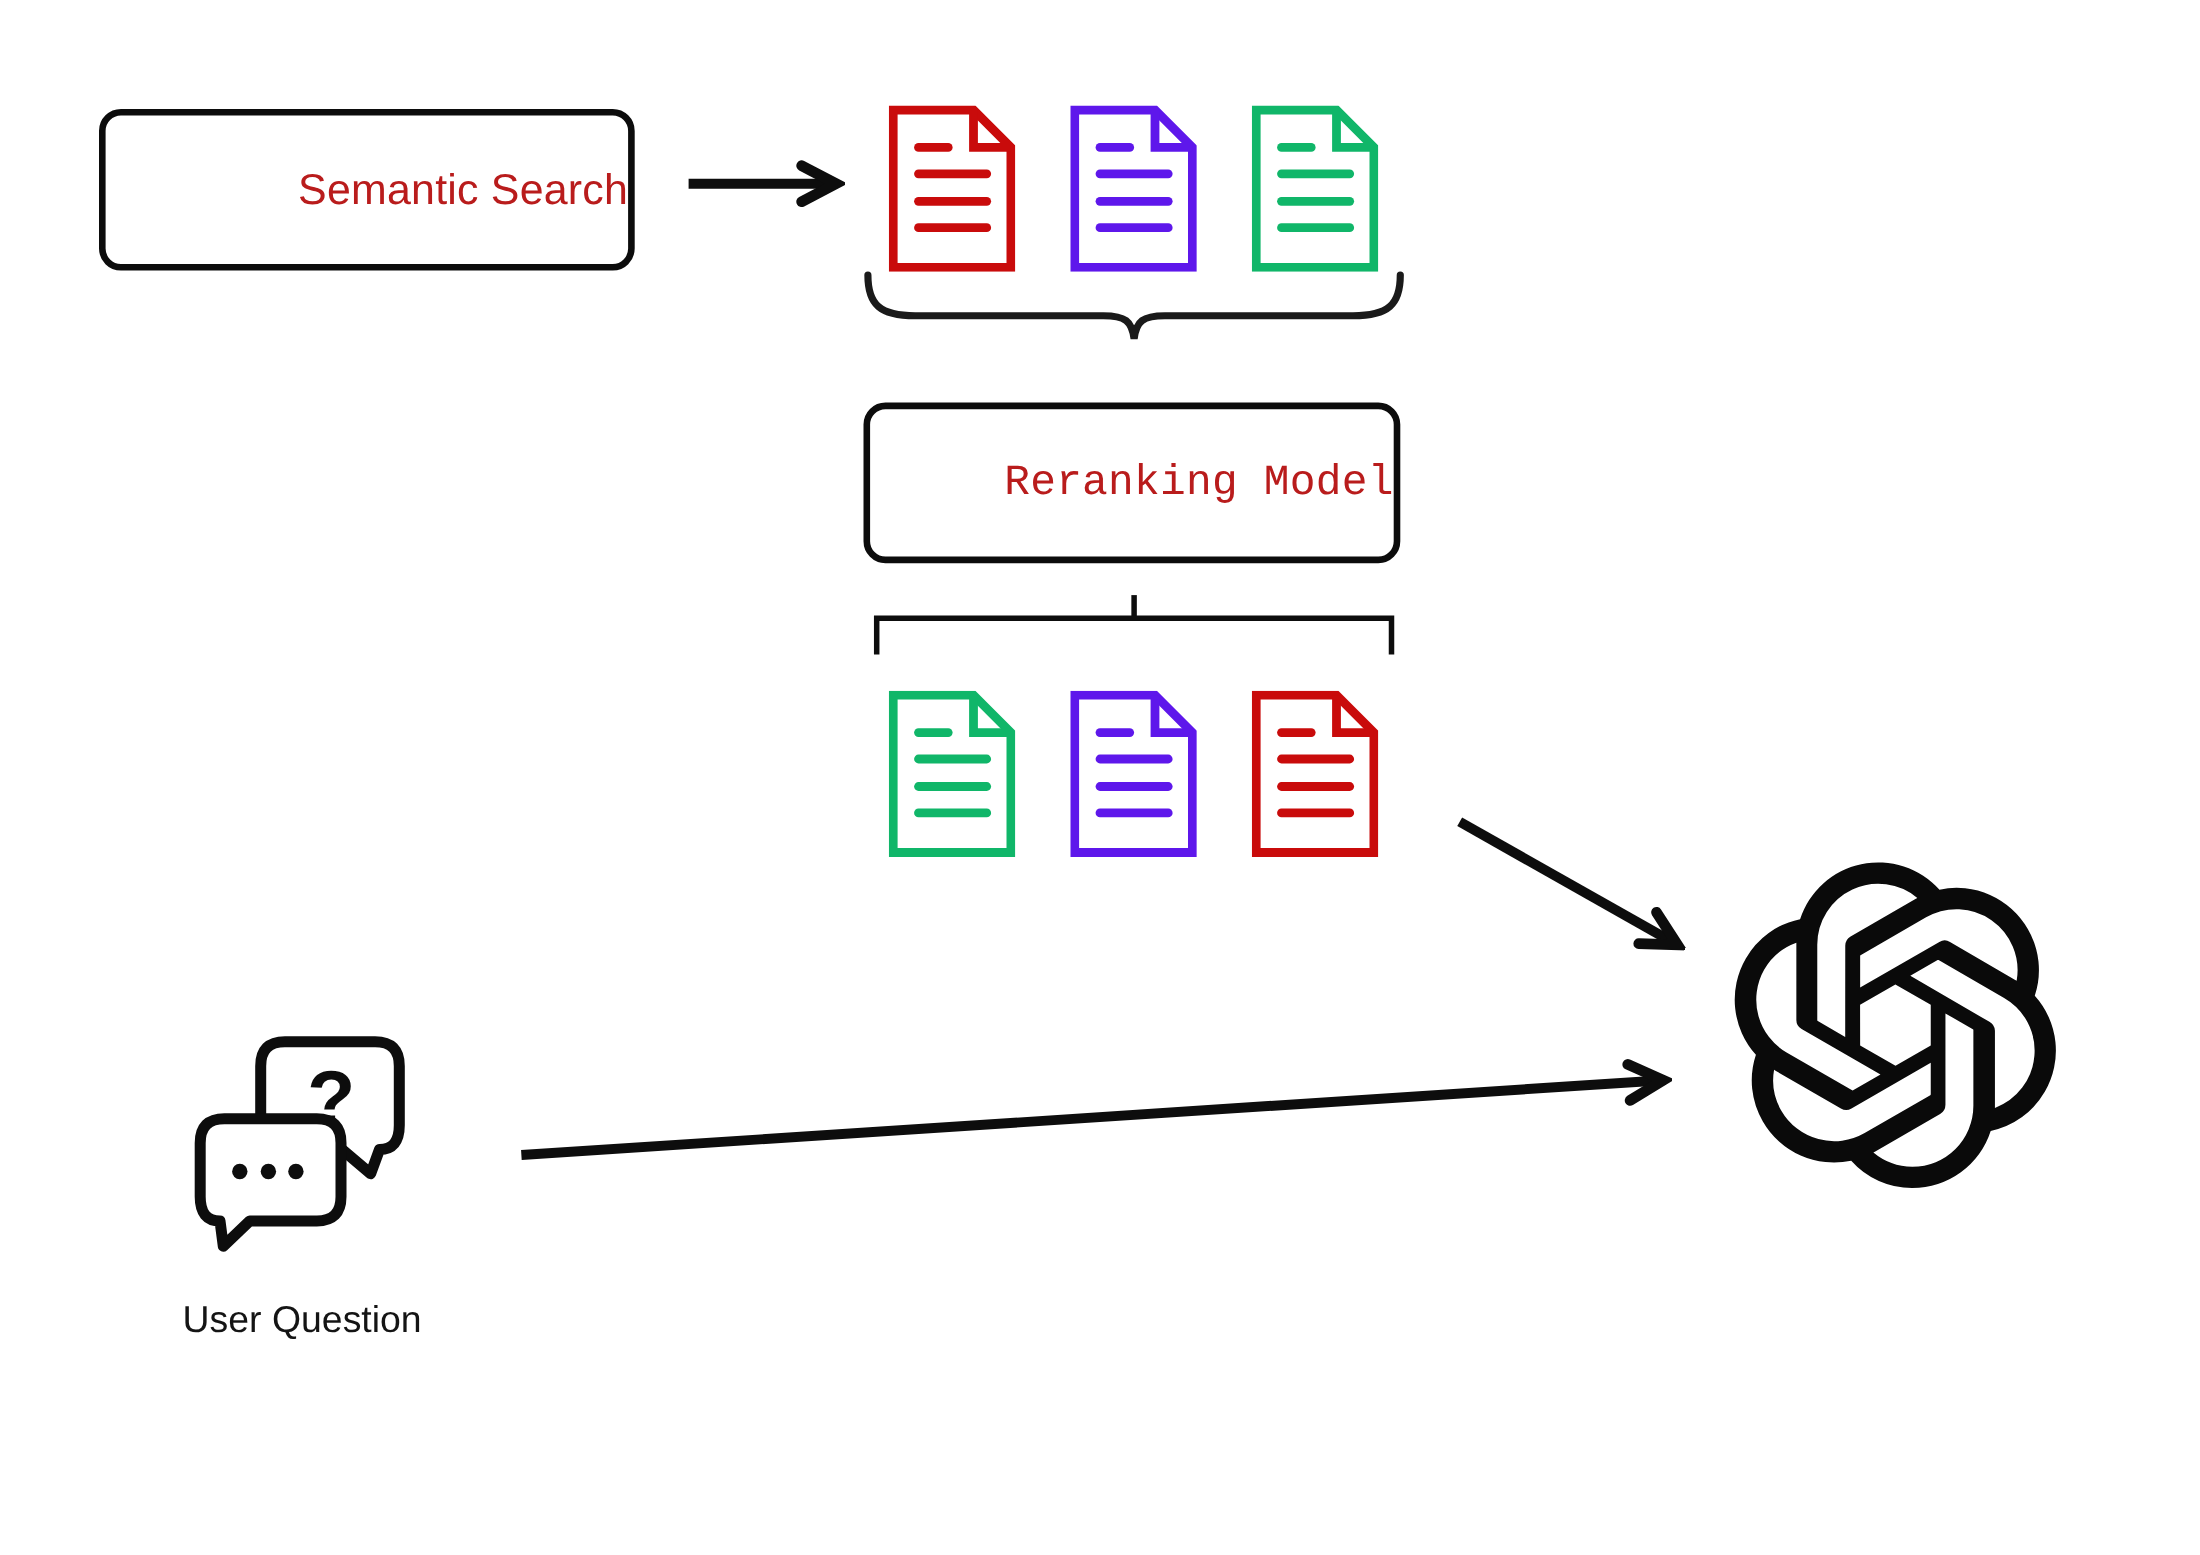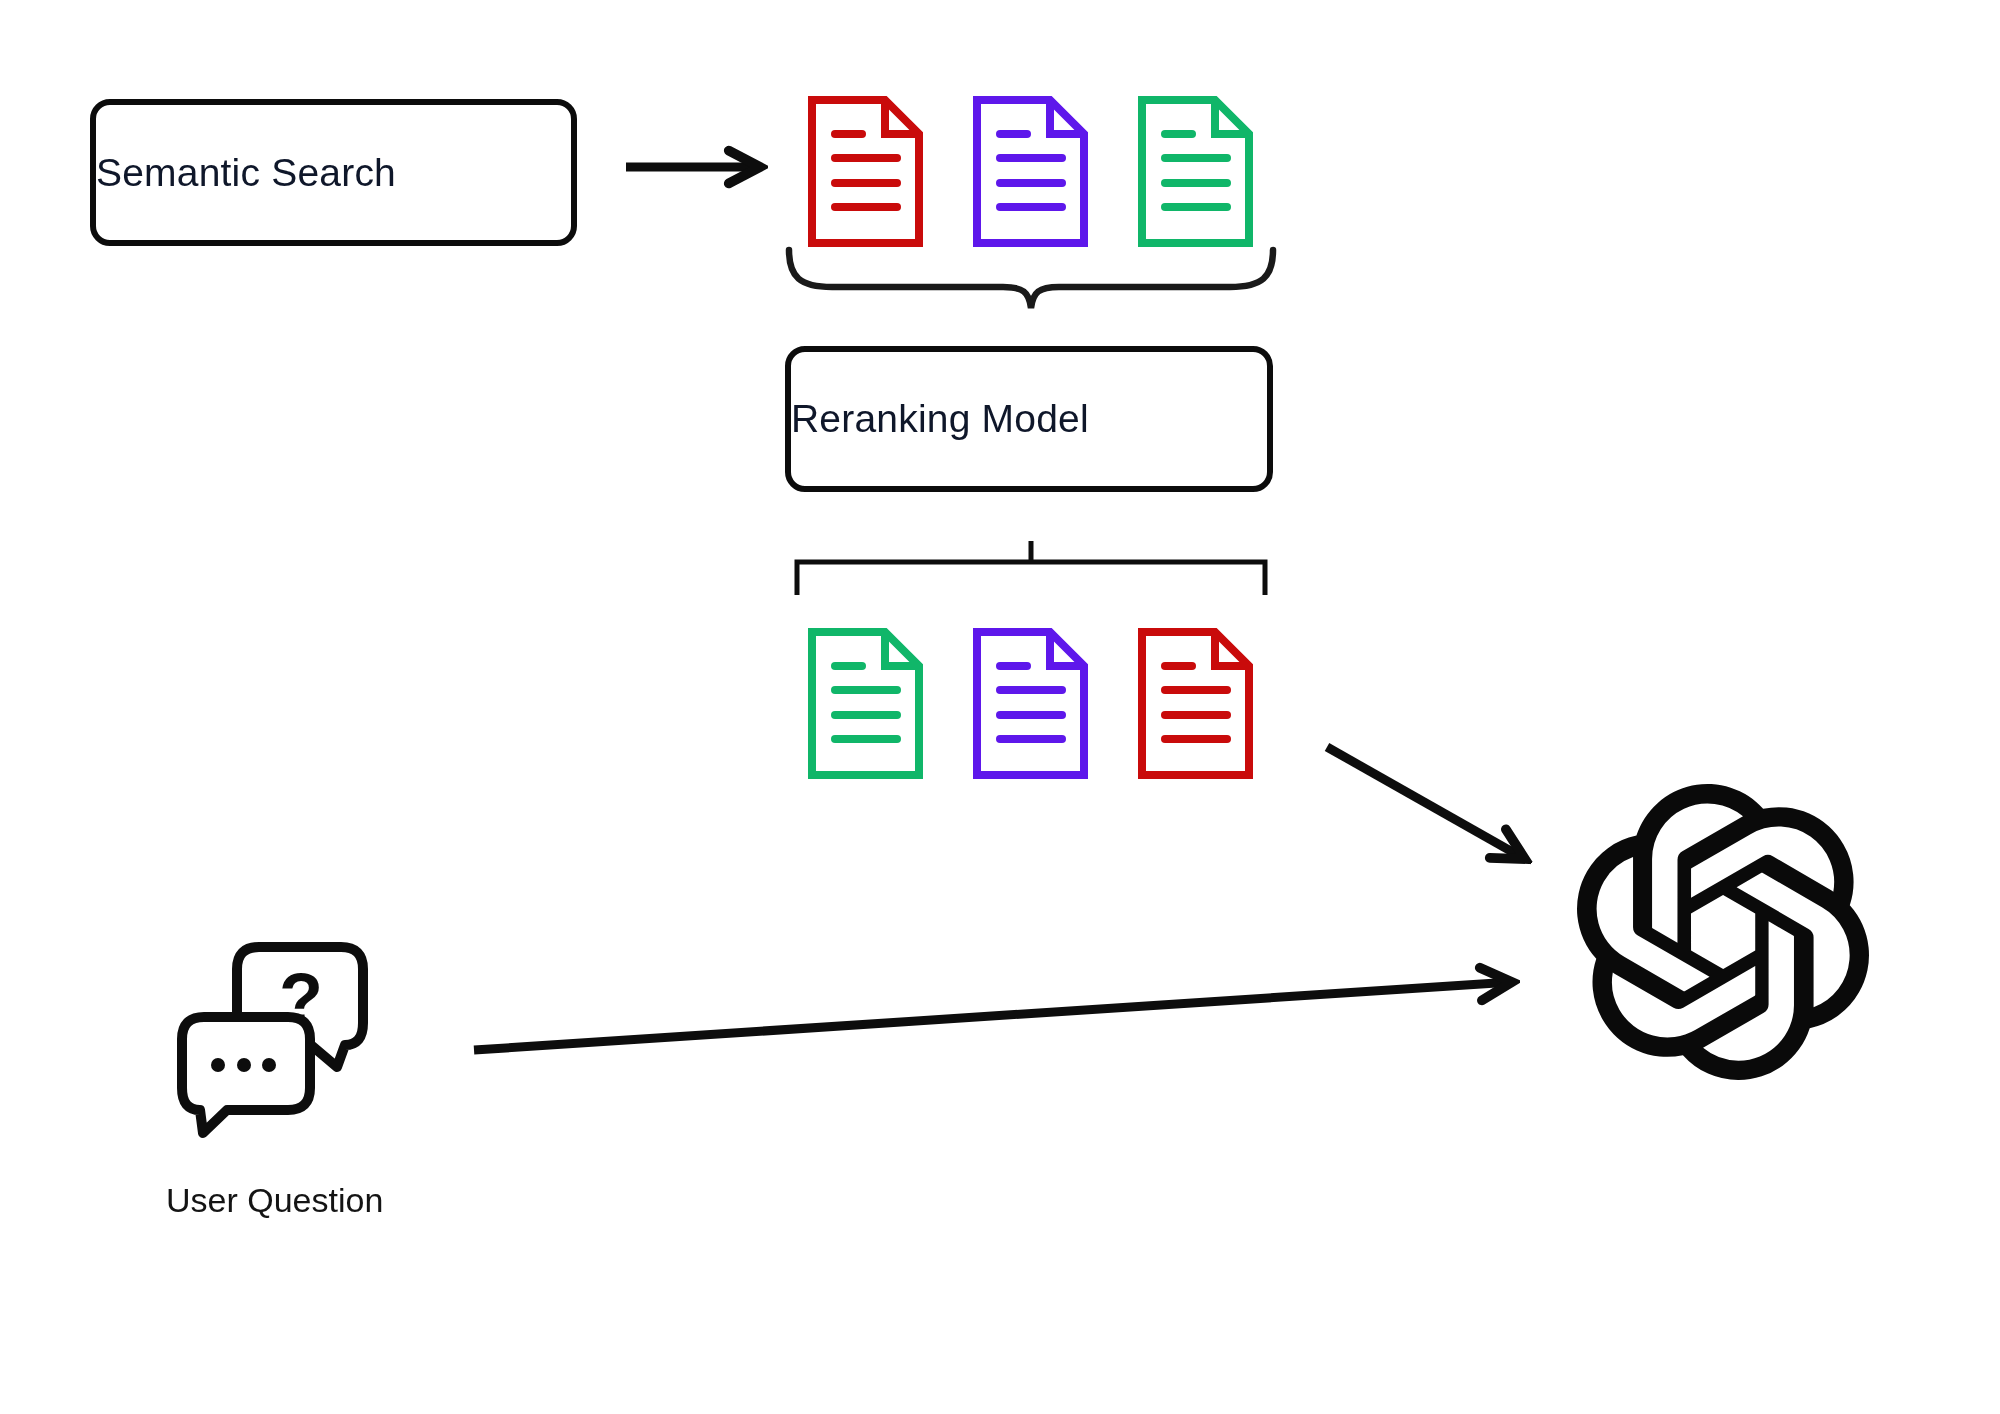--- a/index.html
+++ b/index.html
@@ -11,27 +11,27 @@
     color:#111;
     overflow:hidden;
   }
   .layer{position:absolute;left:0;top:0;}
   .node-box{
     position:absolute;
     box-sizing:border-box;
     border:6px solid #0c0c0c;
     border-radius:20px;
     background:#ffffff;
-    display:flex;align-items:center;justify-content:flex-start;
+    display:flex;align-items:center;justify-content:flex-end;
     font-size:39px;
-    color:#0f172a;
+    color:#b91c1c;
     letter-spacing:0.2px;
   }
   #semantic-box{left:90px;top:99px;width:487px;height:147px;}
-  #rerank-box{left:785px;top:346px;width:488px;height:146px;}
+  #rerank-box{left:785px;top:366px;width:488px;height:146px;font-family:Liberation Mono, monospace;}
   .diagram-label{
     position:absolute;
     color:#141414;
     text-align:center;
   }
   #reordered-label{
     left:796px;top:806px;width:480px;
     font-size:46px;line-height:1.28;
   }
   #user-question-label{

